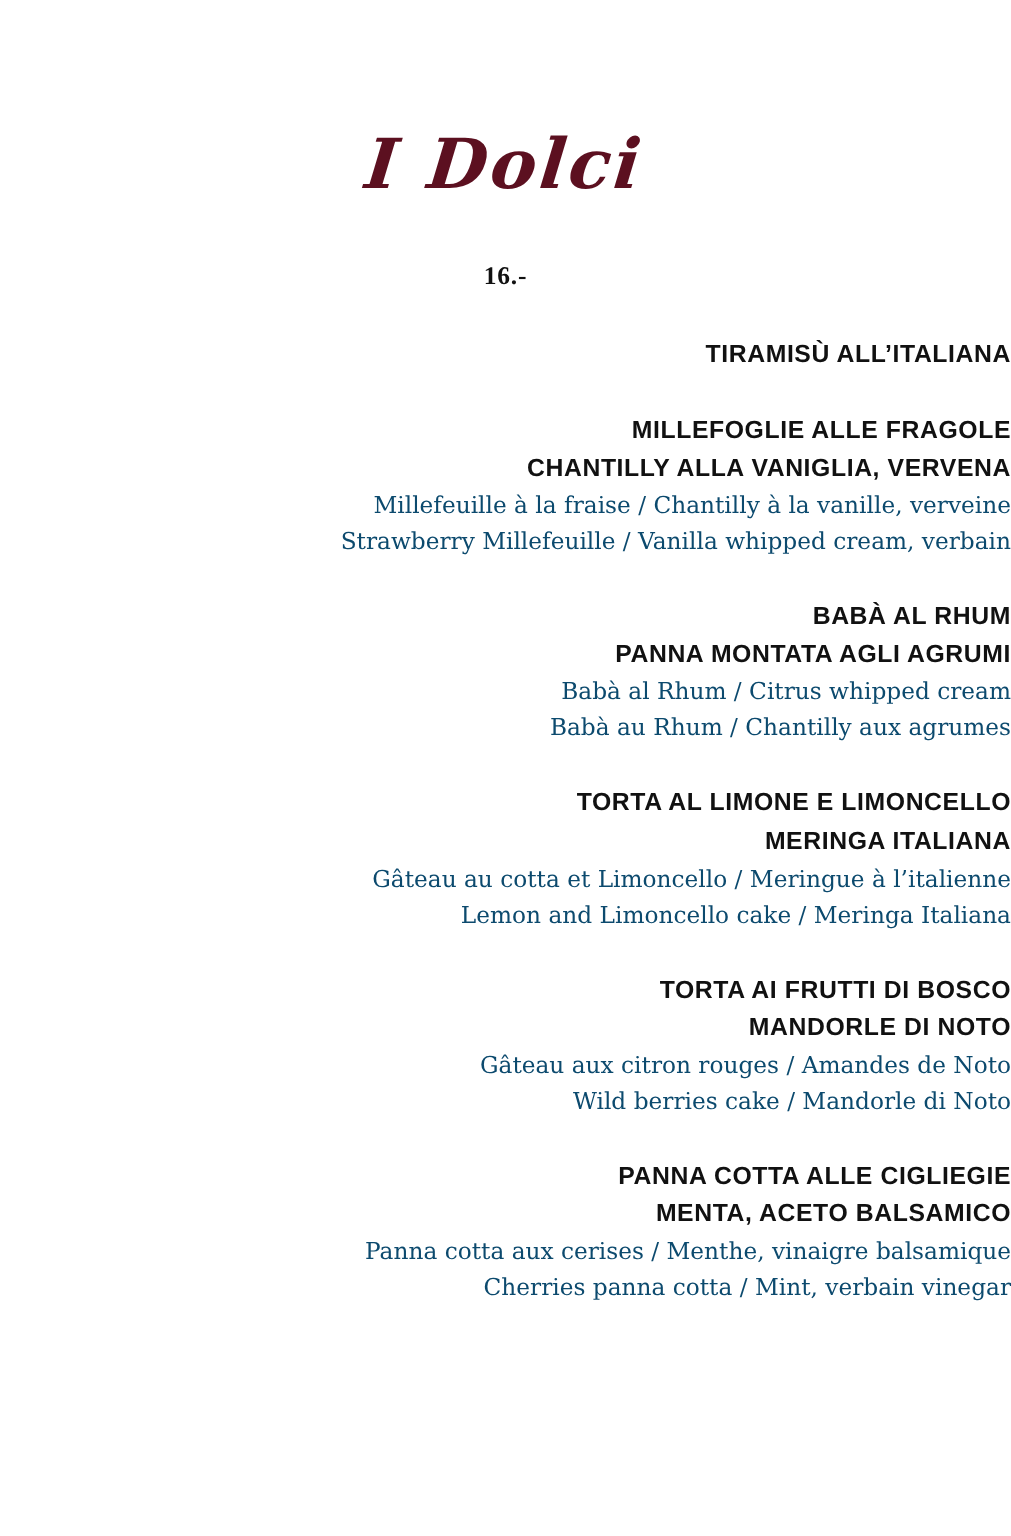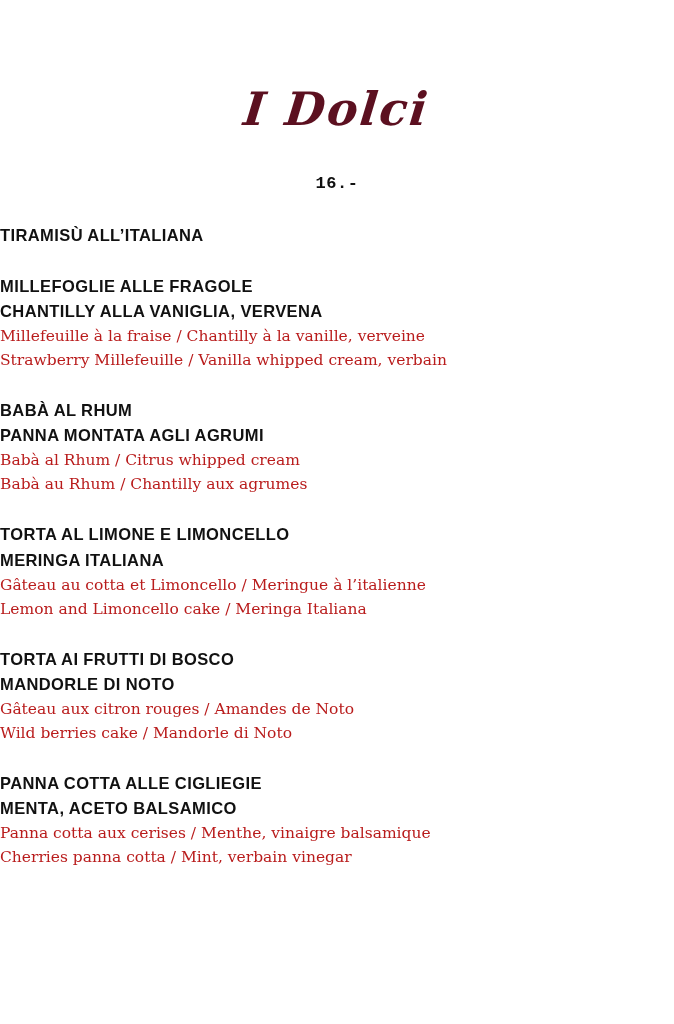--- a/index.html
+++ b/index.html
@@ -28,47 +28,47 @@
     font-style: italic;
     font-weight: bold;
     font-size: 46px;
     letter-spacing: 2px;
     color: #5c1020;
     line-height: 1;
     transform: skewX(-6deg);
     margin-bottom: 42px;
   }
   .price {
-    font-family: Liberation Mono, monospace;
+    font-family: Liberation Serif, serif;
     font-weight: bold;
     font-size: 17px;
     letter-spacing: 0.5px;
     color: #111111;
     margin-bottom: 30px;
   }
   .item {
     width: 100%;
-    text-align: left;
+    text-align: right;
     margin-bottom: 26px;
   }
   .item:last-child {
     margin-bottom: 4px;
   }
   .it-line {
     font-family: "Liberation Sans", sans-serif;
     font-weight: bold;
     font-size: 16.5px;
     letter-spacing: 0.4px;
     color: #111111;
     line-height: 1.52;
   }
   .trans {
     font-family: "DejaVu Serif", serif;
     font-size: 15.5px;
-    color: #b91c1c;
+    color: #0c4a6e;
     line-height: 1.55;
   }
 </style>
 </head>
 <body>
 
 <div class="page">
 
   <div class="menu-title">I Dolci</div>
 

